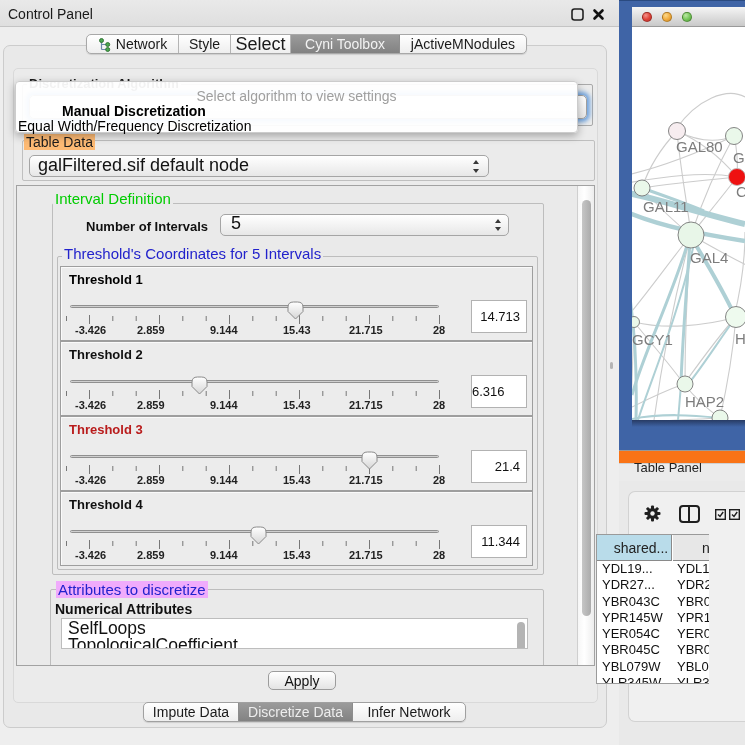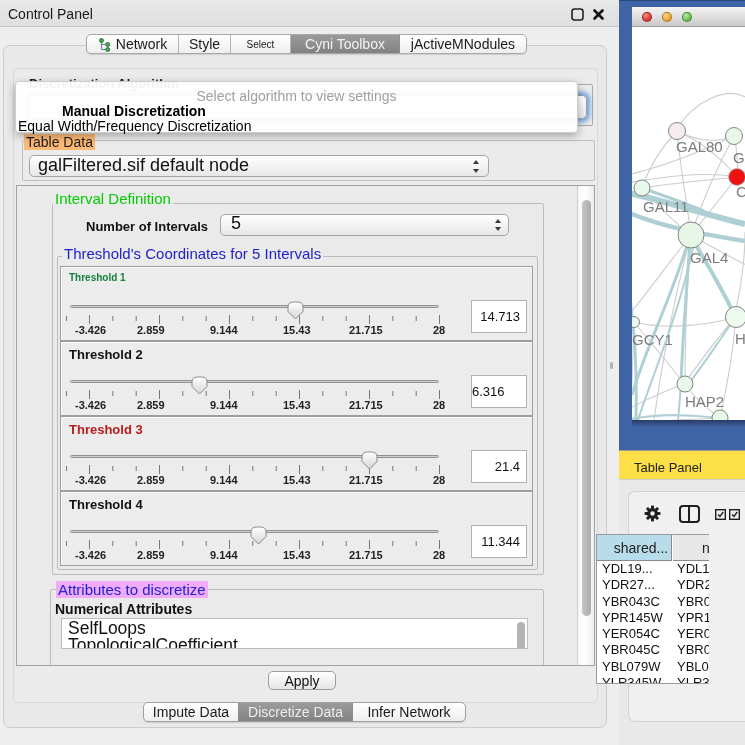--- a/index.html
+++ b/index.html
@@ -28,21 +28,21 @@
 
   <div class="abs" style="left:86px;top:34px;width:441px;height:20px;border:1px solid #a8a8a8;border-radius:5px;background:linear-gradient(#ffffff,#eeeeee);display:flex;box-shadow:0 1px 1px rgba(0,0,0,0.12);">
     <div style="width:92px;border-right:1px solid #b4b4b4;display:flex;align-items:center;justify-content:center;font-size:14px;color:#1a1a1a;">
       <svg width="14" height="15" viewBox="0 0 14 15" style="margin-right:4px;">
         <path d="M3.5,4 L3.5,12.5 M3.5,7.5 L9,7.5 M3.5,12.5 L9,12.5" stroke="#6b87a8" stroke-width="1.2" fill="none"></path>
         <circle cx="3.5" cy="3.5" r="2" fill="#4aa84f" stroke="#2b6e30" stroke-width="0.9"></circle>
         <circle cx="9.7" cy="7.5" r="2" fill="#4aa84f" stroke="#2b6e30" stroke-width="0.9"></circle>
         <circle cx="9.7" cy="12.5" r="2" fill="#4aa84f" stroke="#2b6e30" stroke-width="0.9"></circle>
       </svg>Network</div>
     <div style="width:52px;border-right:1px solid #b4b4b4;display:flex;align-items:center;justify-content:center;font-size:14px;color:#1a1a1a;">Style</div>
-    <div style="width:60px;border-right:1px solid #b4b4b4;display:flex;align-items:center;justify-content:center;font-size:10px;color:#1a1a1a;">Select</div>
+    <div style="width:60px;border-right:1px solid #b4b4b4;display:flex;align-items:center;justify-content:center;font-size:18px;color:#1a1a1a;">Select</div>
     <div style="width:109px;border-right:1px solid #8d8d8d;display:flex;align-items:center;justify-content:center;font-size:14px;color:#f2f2f2;background:linear-gradient(#9b9b9b,#828282);">Cyni Toolbox</div>
     <div style="flex:1;display:flex;align-items:center;justify-content:center;font-size:14px;color:#1a1a1a;border-radius:0 4px 4px 0;">jActiveMNodules</div>
   </div>
 
   <div class="abs" style="left:22px;top:84px;width:571px;height:42px;border:1px solid #a9a9a9;border-radius:2px;"></div>
   <div class="abs" style="left:27px;top:76px;font-size:13px;font-weight:bold;color:#1c1c1c;background:#ebebeb;padding:0 2px;">Discretization Algorithm</div>
 
   <div class="abs" style="left:29px;top:95px;width:558px;height:24px;background:linear-gradient(#ffffff,#e8e8e8);border:1px solid #9f9f9f;border-radius:5px;box-shadow:0 0 4px 2.5px rgba(90,150,220,0.85);"></div>
 
   <div class="abs" style="left:22px;top:140px;width:573px;height:41px;border:1px solid #bfbfbf;border-radius:2px;"></div>
@@ -72,21 +72,21 @@
   <svg width="0" height="0" style="position:absolute">
       <defs>
     <linearGradient id="thumbg" x1="0" y1="0" x2="0" y2="1">
       <stop offset="0" stop-color="#ffffff"></stop>
           <stop offset="1" stop-color="#d6d6d6"></stop>
     </linearGradient>
   </defs>
     </svg>
 
   <div class="abs" style="left:60px;top:266px;width:473px;height:75px;background:#ececec;border:1px solid #9e9e9e;box-shadow:inset 1px 1px 0 #fafafa;">
-    <div class="abs" style="left:8px;top:5px;font-size:10px;font-weight:bold;color:#15803d;">Threshold 1</div>
+    <div class="abs" style="left:8px;top:5px;font-size:13px;font-weight:bold;color:#000000;">Threshold 1</div>
     <div class="abs" style="left:9px;top:38px;width:369px;height:3px;background:linear-gradient(#adadad,#f2f2f2);border:1px solid #909090;border-radius:2px;"></div>
     <svg class="abs" style="left:0;top:48px;" width="420" height="11" viewBox="0 0 420 11">
       <g stroke="#777" stroke-width="1">
         <path d="M5.5,1 V6 M28.5,0 V9 M51.8,1 V6 M75.2,1 V6 M98.5,0 V9 M121.8,1 V6 M145.2,1 V6 M168.5,0 V9 M191.8,1 V6 M215.2,1 V6 M238.5,0 V9 M261.8,1 V6 M285.2,1 V6 M308.5,0 V9 M331.8,1 V6 M355.2,1 V6 M378.5,0 V9"></path>
       </g>
     </svg>
     <div class="abs" style="left:0;top:57px;width:420px;height:12px;font-size:11px;font-weight:bold;color:#222;">
       <span class="abs" style="left:14px;">-3.426</span>
       <span class="abs" style="left:76px;">2.859</span>
       <span class="abs" style="left:149px;">9.144</span>
@@ -262,21 +262,21 @@
     <text x="58" y="236">GAL4</text>
     <text x="0" y="318">GCY1</text>
     <text x="103" y="317">H</text>
     <text x="53" y="380">HAP2</text>
   </g>
 </svg>
 </div>
 
 <div class="abs" style="left:632px;top:420px;width:113px;height:7px;background:linear-gradient(rgba(20,25,45,0.55),rgba(20,25,45,0));"></div>
 
-<div class="abs" style="left:619px;top:450px;width:126px;height:30px;background:#fde047;border-top:1px solid #999;border-bottom:1px solid #d0d0d0;">
+<div class="abs" style="left:619px;top:450px;width:126px;height:14px;background:#f97316;border-top:1px solid #999;border-bottom:1px solid #d0d0d0;">
   <div class="abs" style="left:15px;top:9px;font-size:13px;color:#222;">Table Panel</div>
 </div>
 <div class="abs" style="left:619px;top:481px;width:126px;height:264px;background:#e9e9e9;"></div>
 
 <div class="abs" style="left:628px;top:491px;width:117px;height:231px;background:#f0f0f0;border:1px solid #d2d2d2;border-radius:7px 0 0 7px;border-right:none;overflow:hidden;">
 
   <svg class="abs" style="left:15px;top:13px;" width="17" height="17" viewBox="0 0 17 17">
     <g fill="#1f1f1f">
       <rect x="7" y="0.5" width="3" height="16" rx="1"></rect>
       <rect x="7" y="0.5" width="3" height="16" rx="1" transform="rotate(45 8.5 8.5)"></rect>

